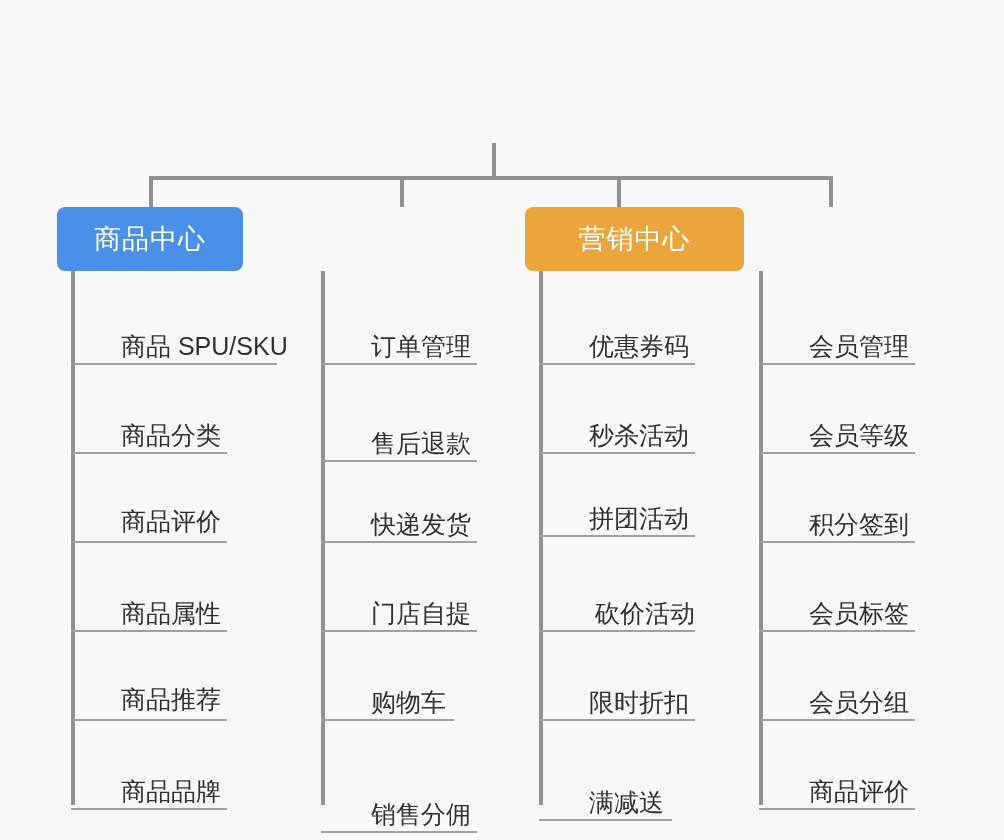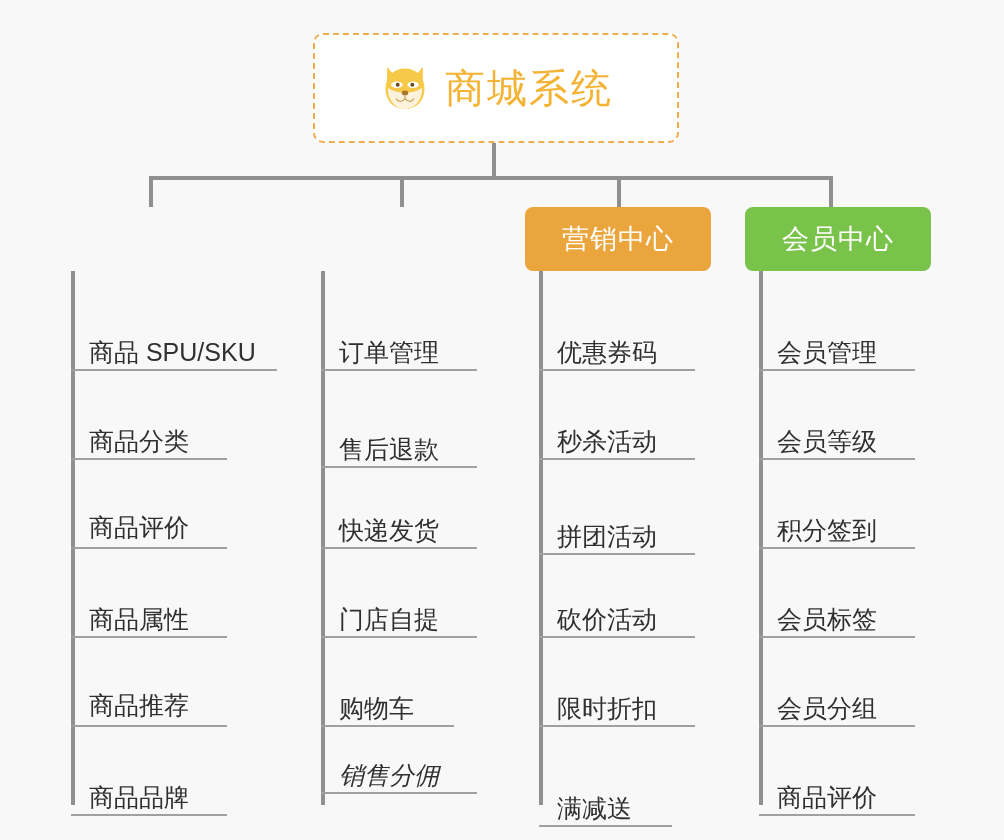--- a/index.html
+++ b/index.html
@@ -95,67 +95,52 @@
   .sub-spine {
     position: absolute;
     left: 0;
     top: 0;
     width: 4px;
     background: #909090;
   }
   .sub-item {
     position: absolute;
     left: 0;
-    height: 81px;
+    height: 94px;
     box-sizing: border-box;
     border-bottom: 2px solid #a0a0a0;
     display: flex;
     align-items: flex-end;
-    padding-left: 18px;
+    padding-left: 50px;
     padding-bottom: 4px;
-    margin-top: 19px;
   }
   .sub-item-label {
     font-size: 25px;
     color: #303030;
     line-height: 1.15;
     white-space: nowrap;
     transform: translateY(2px);
   }
 </style>
 </head>
 <body>
 
 <div id="chart">
 
-  <div class="root-node">
-    <svg class="root-icon" viewBox="0 0 64 64" aria-hidden="true">
-      <path d="M10 6 L10 26 L22 20 Z" fill="#f7c948"></path>
-      <path d="M54 6 L54 26 L42 20 Z" fill="#f7c948"></path>
-      <path d="M32 8 C46 8 56 18 56 33 C56 48 46 58 32 58 C18 58 8 48 8 33 C8 18 18 8 32 8 Z" fill="#f7c948"></path>
-      <path d="M11 32 C18 36 26 38 32 38 C38 38 46 36 53 32 C54 44 45 58 32 58 C19 58 10 44 11 32 Z" fill="#fdf3dc"></path>
-      <ellipse cx="22" cy="28" rx="7" ry="4" fill="#ffffff"></ellipse>
-      <ellipse cx="42" cy="28" rx="7" ry="4" fill="#ffffff"></ellipse>
-      <ellipse cx="23" cy="28" rx="2.4" ry="2.6" fill="#6b4a16"></ellipse>
-      <ellipse cx="41" cy="28" rx="2.4" ry="2.6" fill="#6b4a16"></ellipse>
-      <ellipse cx="32" cy="38" rx="4" ry="3" fill="#a9772a"></ellipse>
-      <path d="M32 41 L32 45" stroke="#c9a05a" stroke-width="1.6" fill="none"></path>
-      <path d="M32 45 C28 50 23 49 21 45" stroke="#c9a05a" stroke-width="1.6" fill="none"></path>
-      <path d="M32 45 C36 50 41 49 43 45" stroke="#c9a05a" stroke-width="1.6" fill="none"></path>
-    </svg>
-    <div class="root-title">商城系统</div>
-  </div>
 
   <div class="conn conn-stem"></div>
   <div class="conn conn-bar"></div>
   <div class="conn conn-drop" style="left:149px;"></div>
   <div class="conn conn-drop" style="left:400px;"></div>
   <div class="conn conn-drop" style="left:617px;"></div>
   <div class="conn conn-drop" style="left:829px;"></div>
 
+  <div class="cat-box" style="left:57px; width:186px; background:#4a90e8;">
+    <span>商品中心</span>
+  </div>
   <div class="sub-group" style="left:71px;">
     <div class="sub-spine" style="height:534px;"></div>
     <div class="sub-item" style="top:0px;   width:206px;">
       <span class="sub-item-label">商品 SPU/SKU</span>
     </div>
     <div class="sub-item" style="top:89px;  width:156px;">
       <span class="sub-item-label">商品分类</span>
     </div>
     <div class="sub-item" style="top:178px; width:156px;font-family:Liberation Mono, monospace;">
       <span class="sub-item-label">商品评价</span>
@@ -181,53 +166,50 @@
     </div>
     <div class="sub-item" style="top:178px; width:156px;">
       <span class="sub-item-label">快递发货</span>
     </div>
     <div class="sub-item" style="top:267px; width:156px;">
       <span class="sub-item-label">门店自提</span>
     </div>
     <div class="sub-item" style="top:356px; width:133px;">
       <span class="sub-item-label">购物车</span>
     </div>
-    <div class="sub-item" style="top:423px; width:156px;font-style:italic;">
+    <div class="sub-item" style="top:468px; width:156px;">
       <span class="sub-item-label">销售分佣</span>
     </div>
   </div>
 
-  <div class="cat-box" style="left:525px; width:186px; background:#eaa63c;">
+  <div class="cat-box" style="left:525px; width:219px; background:#eaa63c;">
     <span>营销中心</span>
   </div>
   <div class="sub-group" style="left:539px;">
     <div class="sub-spine" style="height:534px;"></div>
     <div class="sub-item" style="top:0px;   width:156px;">
       <span class="sub-item-label">优惠券码</span>
     </div>
     <div class="sub-item" style="top:89px;  width:156px;">
       <span class="sub-item-label">秒杀活动</span>
     </div>
-    <div class="sub-item" style="top:184px; width:156px;align-items:flex-end;">
+    <div class="sub-item" style="top:172px; width:156px;align-items:flex-end;">
       <span class="sub-item-label">拼团活动</span>
     </div>
-    <div class="sub-item" style="top:267px; width:156px;">
+    <div class="sub-item" style="top:267px; width:156px;justify-content:flex-end;">
       <span class="sub-item-label">砍价活动</span>
     </div>
     <div class="sub-item" style="top:356px; width:156px;">
       <span class="sub-item-label">限时折扣</span>
     </div>
     <div class="sub-item" style="top:456px; width:133px;">
       <span class="sub-item-label">满减送</span>
     </div>
   </div>
 
-  <div class="cat-box" style="left:745px; width:186px; background:#7ac34a;">
-    <span>会员中心</span>
-  </div>
   <div class="sub-group" style="left:759px;">
     <div class="sub-spine" style="height:534px;"></div>
     <div class="sub-item" style="top:0px;   width:156px;">
       <span class="sub-item-label">会员管理</span>
     </div>
     <div class="sub-item" style="top:89px;  width:156px;">
       <span class="sub-item-label">会员等级</span>
     </div>
     <div class="sub-item" style="top:178px; width:156px;">
       <span class="sub-item-label">积分签到</span>

